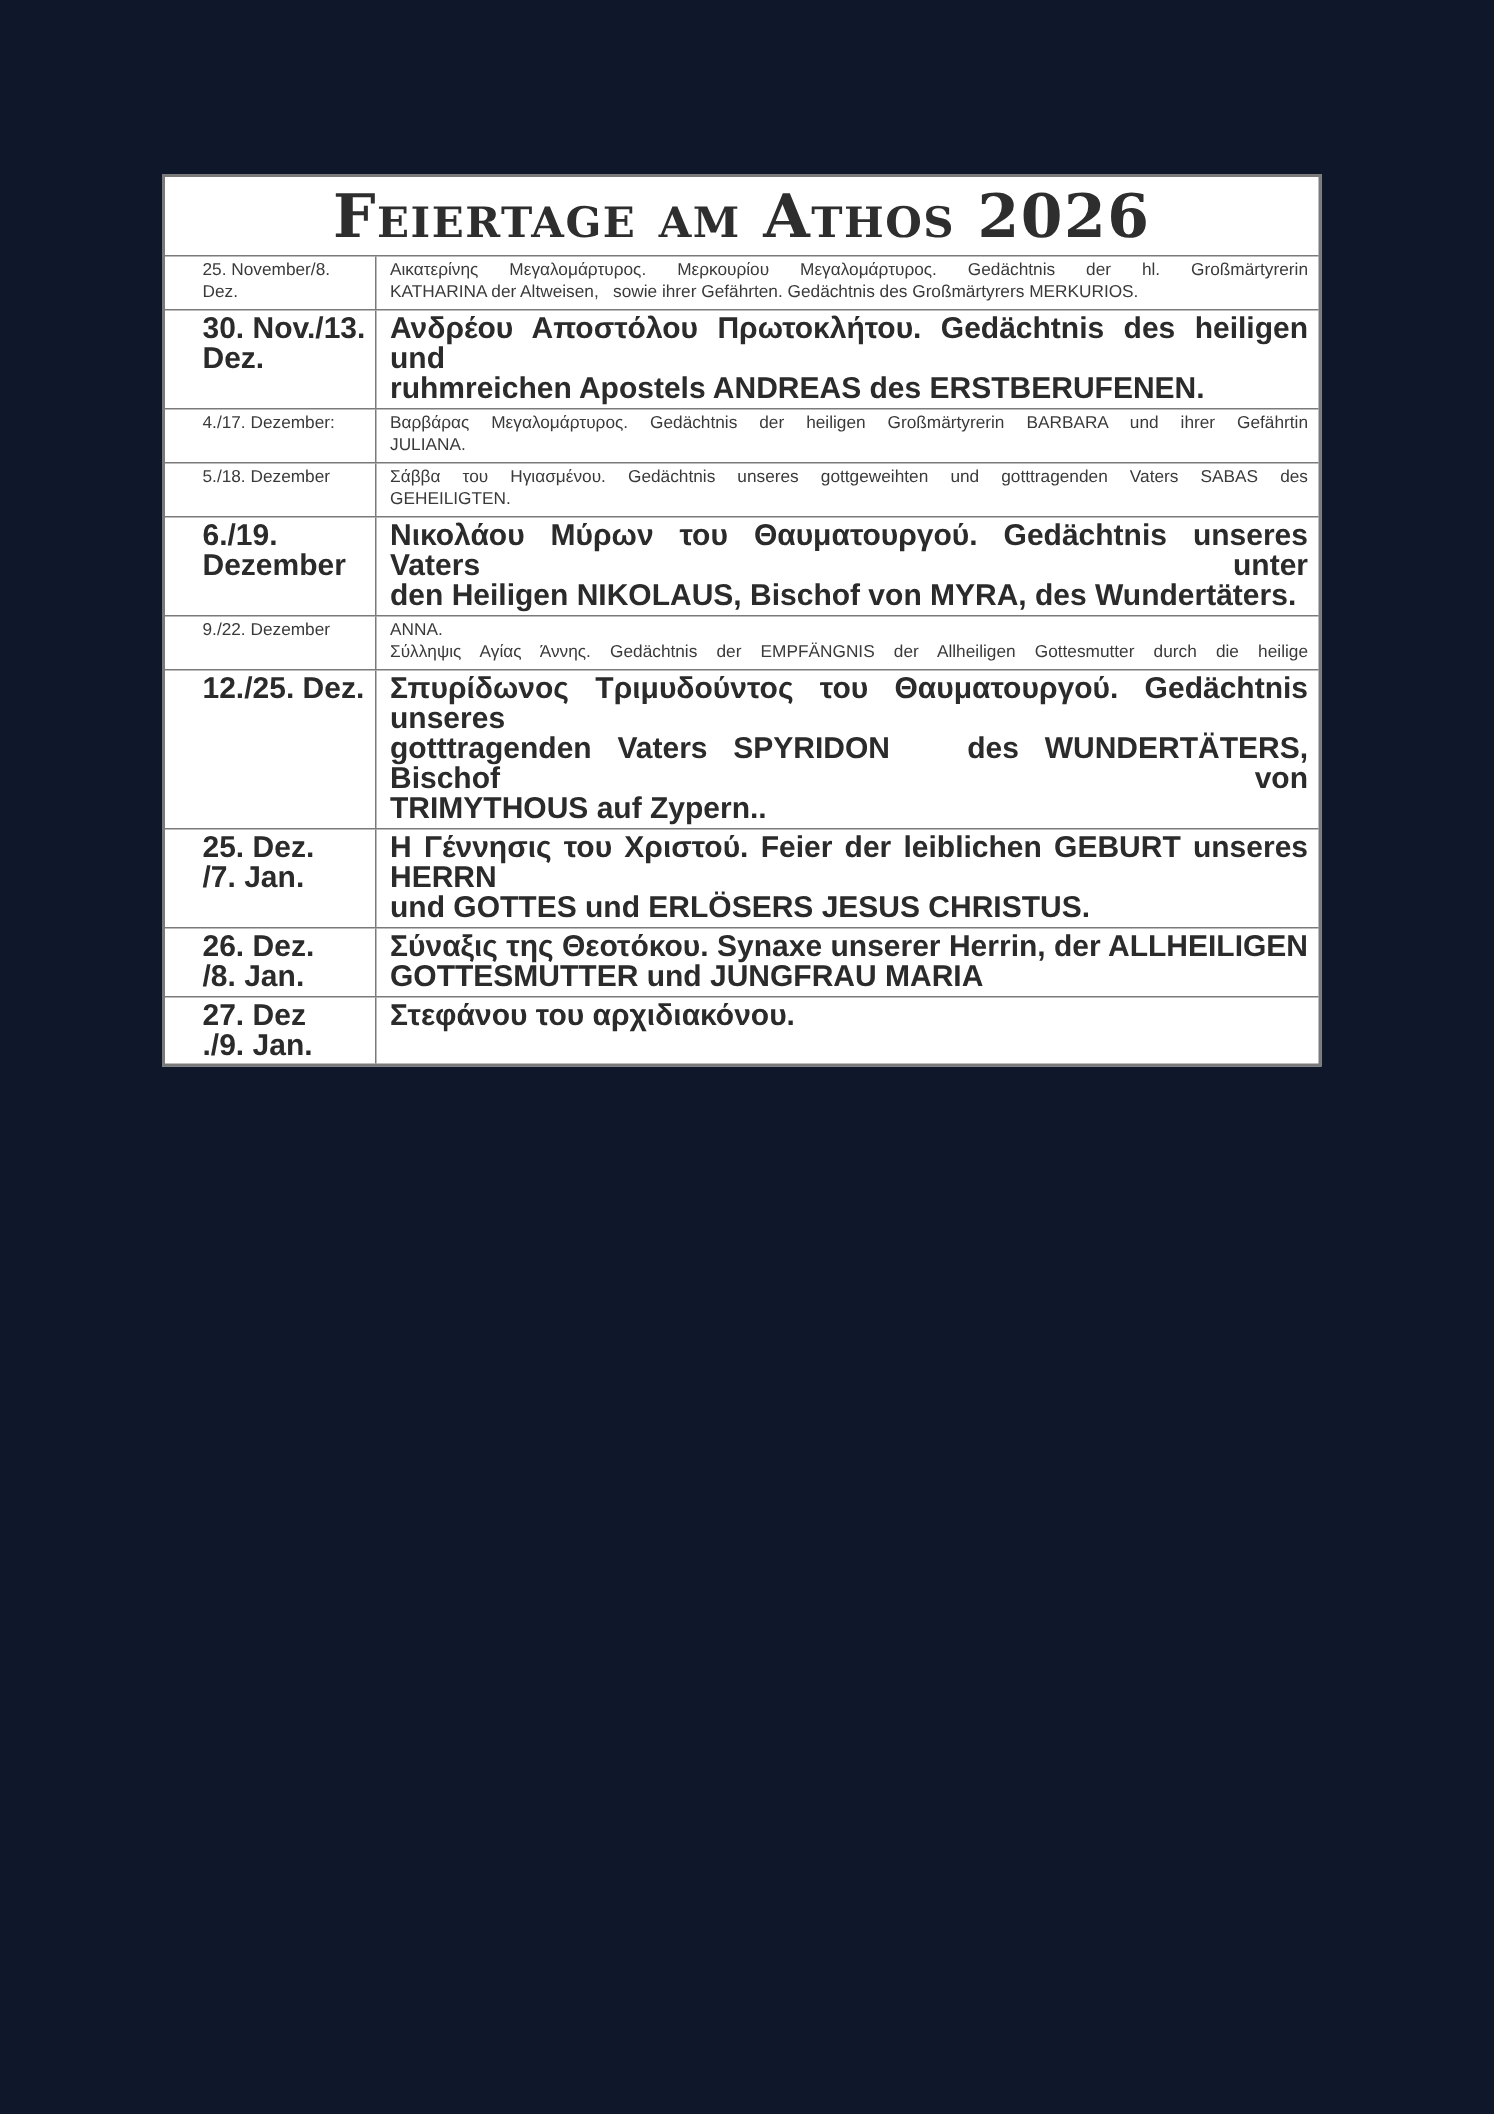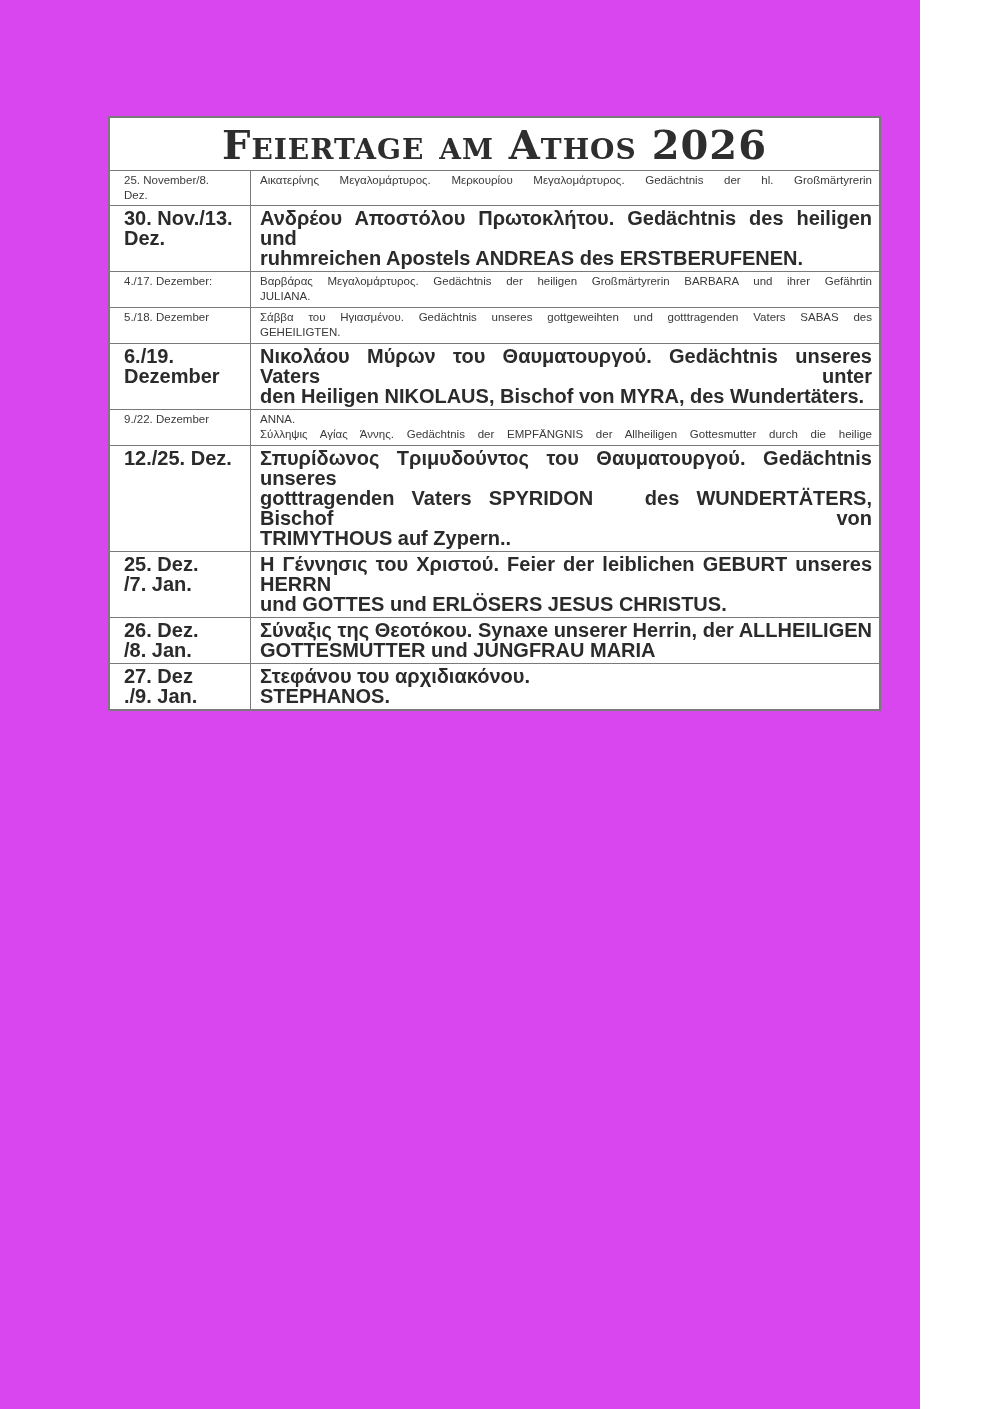--- a/index.html
+++ b/index.html
@@ -1,20 +1,20 @@
 <!DOCTYPE html>
 <html style="--border: #7a7a7a; --title-text: #2e2e2e;"><head>
 <meta charset="utf-8">
 <style>
   html, body { margin: 0; padding: 0; background: #ffffff; }
   .page {
     position: relative;
-    width: 920px;
+    width: 996px;
     height: 1409px;
-    background: #d946ef;
+    background: #0f172a;
     overflow: hidden;
     font-family: "Liberation Sans", sans-serif;
   }
   .feast-table {
     position: absolute;
     left: 108px;
     top: 116px;
     width: 773px;
     box-sizing: border-box;
     border: 2px solid var(--border, #7a7a7a);
@@ -31,21 +31,21 @@
   .title {
     font-family: "DejaVu Serif", serif;
     font-variant: small-caps;
     font-size: 40px;
     font-weight: bold;
     letter-spacing: 1px;
     color: var(--title-text, #2e2e2e);
     white-space: nowrap;
   }
   .cell { box-sizing: border-box; }
-  .cell.date { flex: 0 0 140px; padding: 2px 4px 2px 14px; }
+  .cell.date { flex: 0 0 140px; padding: 2px 4px 2px 25px; }
   .cell.content {
     flex: 1 1 auto;
     min-width: 0;
     border-left: 1.5px solid var(--border, #7a7a7a);
     padding: 2px 7px 3px 9px;
   }
   .date-line { white-space: nowrap; }
   .row-small { font-size: 11.5px; line-height: 15px; color: #3a3a3a; }
   .row-large { font-size: 20px; line-height: 20px; font-weight: bold; color: #2b2b2b; }
   .line { text-align: left; }
@@ -60,20 +60,21 @@
       <span class="title">Feiertage am Athos 2026</span>
     </div>
     <div id="rows-container">
   <div class="trow row-small">
     <div class="cell date">
             <div class="date-line">25. November/8.</div>
             <div class="date-line">Dez.</div>
           </div>
     <div class="cell content">
             <div class="line fill">Αικατερίνης Μεγαλομάρτυρος. Μερκουρίου Μεγαλομάρτυρος. Gedächtnis der hl. Großmärtyrerin</div>
+            <div class="line">KATHARINA der Altweisen, &nbsp; sowie ihrer Gefährten. Gedächtnis des Großmärtyrers MERKURIOS.</div>
           </div>
   </div>
 
   <div class="trow row-large">
     <div class="cell date">
             <div class="date-line">30. Nov./13.</div>
             <div class="date-line">Dez.</div>
           </div>
     <div class="cell content">
             <div class="line fill">Ανδρέου Αποστόλου Πρωτοκλήτου. Gedächtnis des heiligen und</div>
@@ -155,18 +156,17 @@
           </div>
   </div>
 
   <div class="trow row-large">
     <div class="cell date">
             <div class="date-line">27. Dez</div>
             <div class="date-line">./9. Jan.</div>
           </div>
     <div class="cell content">
             <div class="line">Στεφάνου του αρχιδιακόνου.</div>
-            <div class="line">STEPHANOS.</div>
           </div>
   </div>
 </div>
   </div>
 </div>
 
 </body></html>

